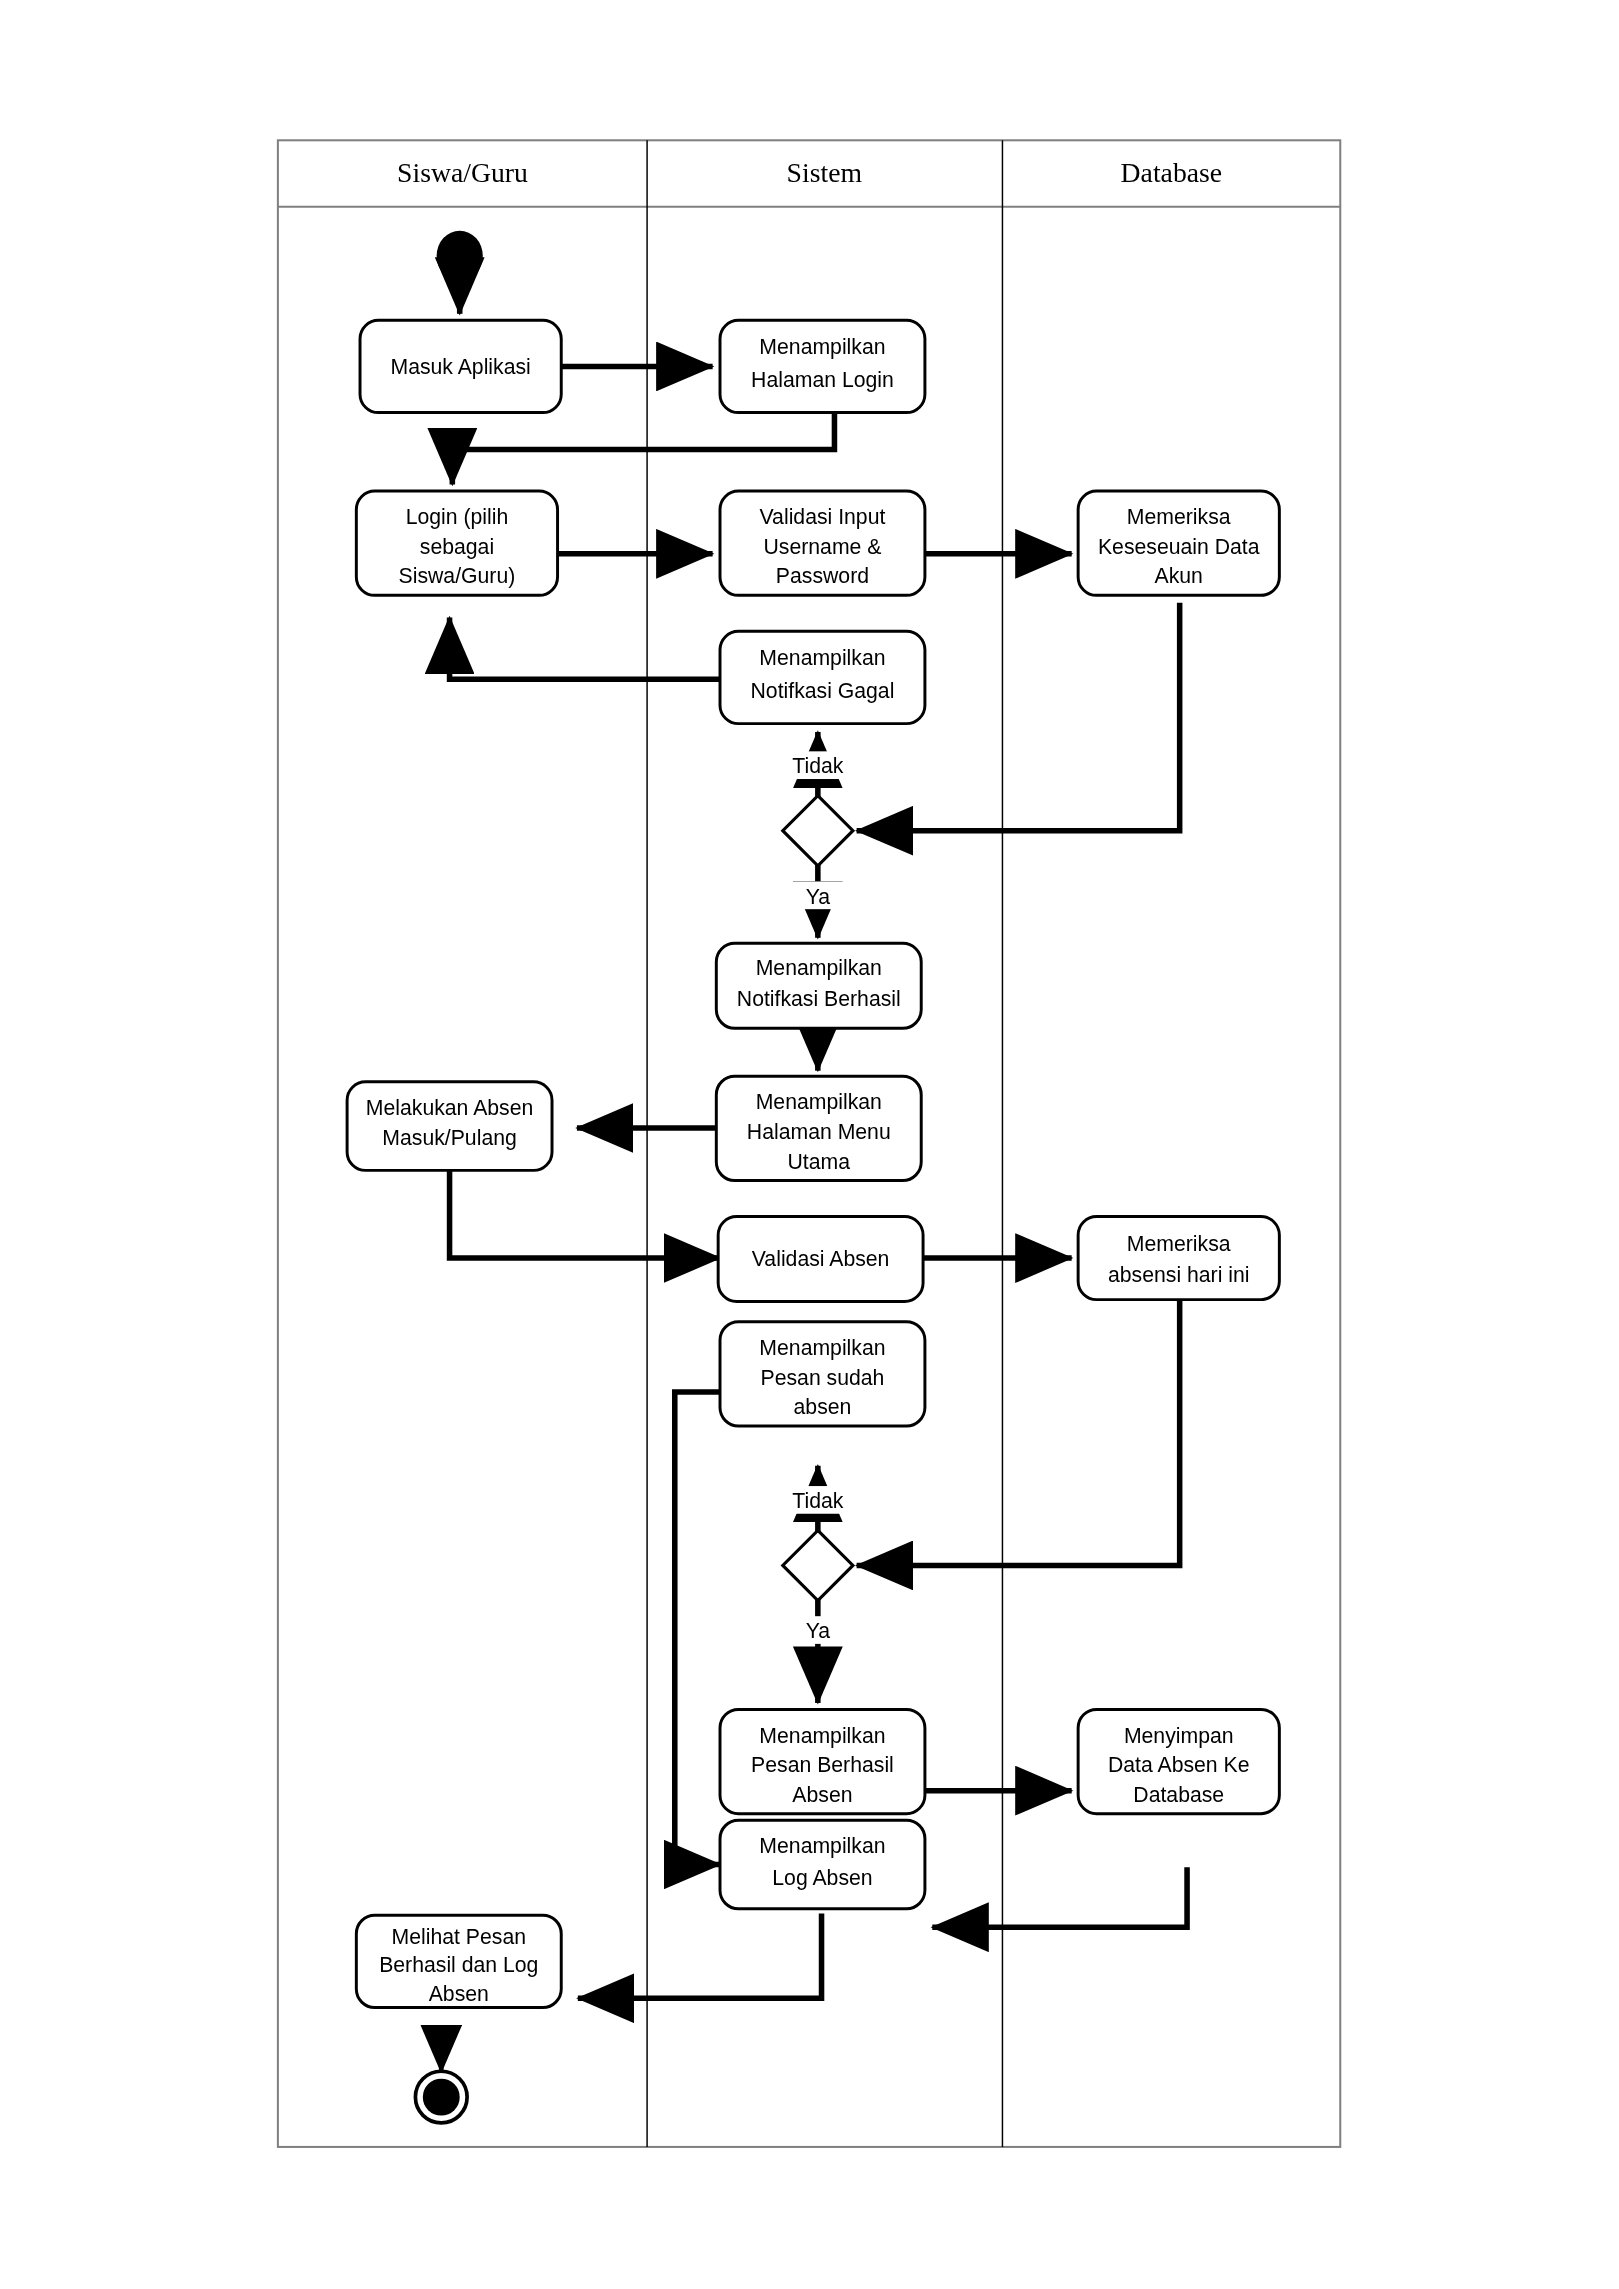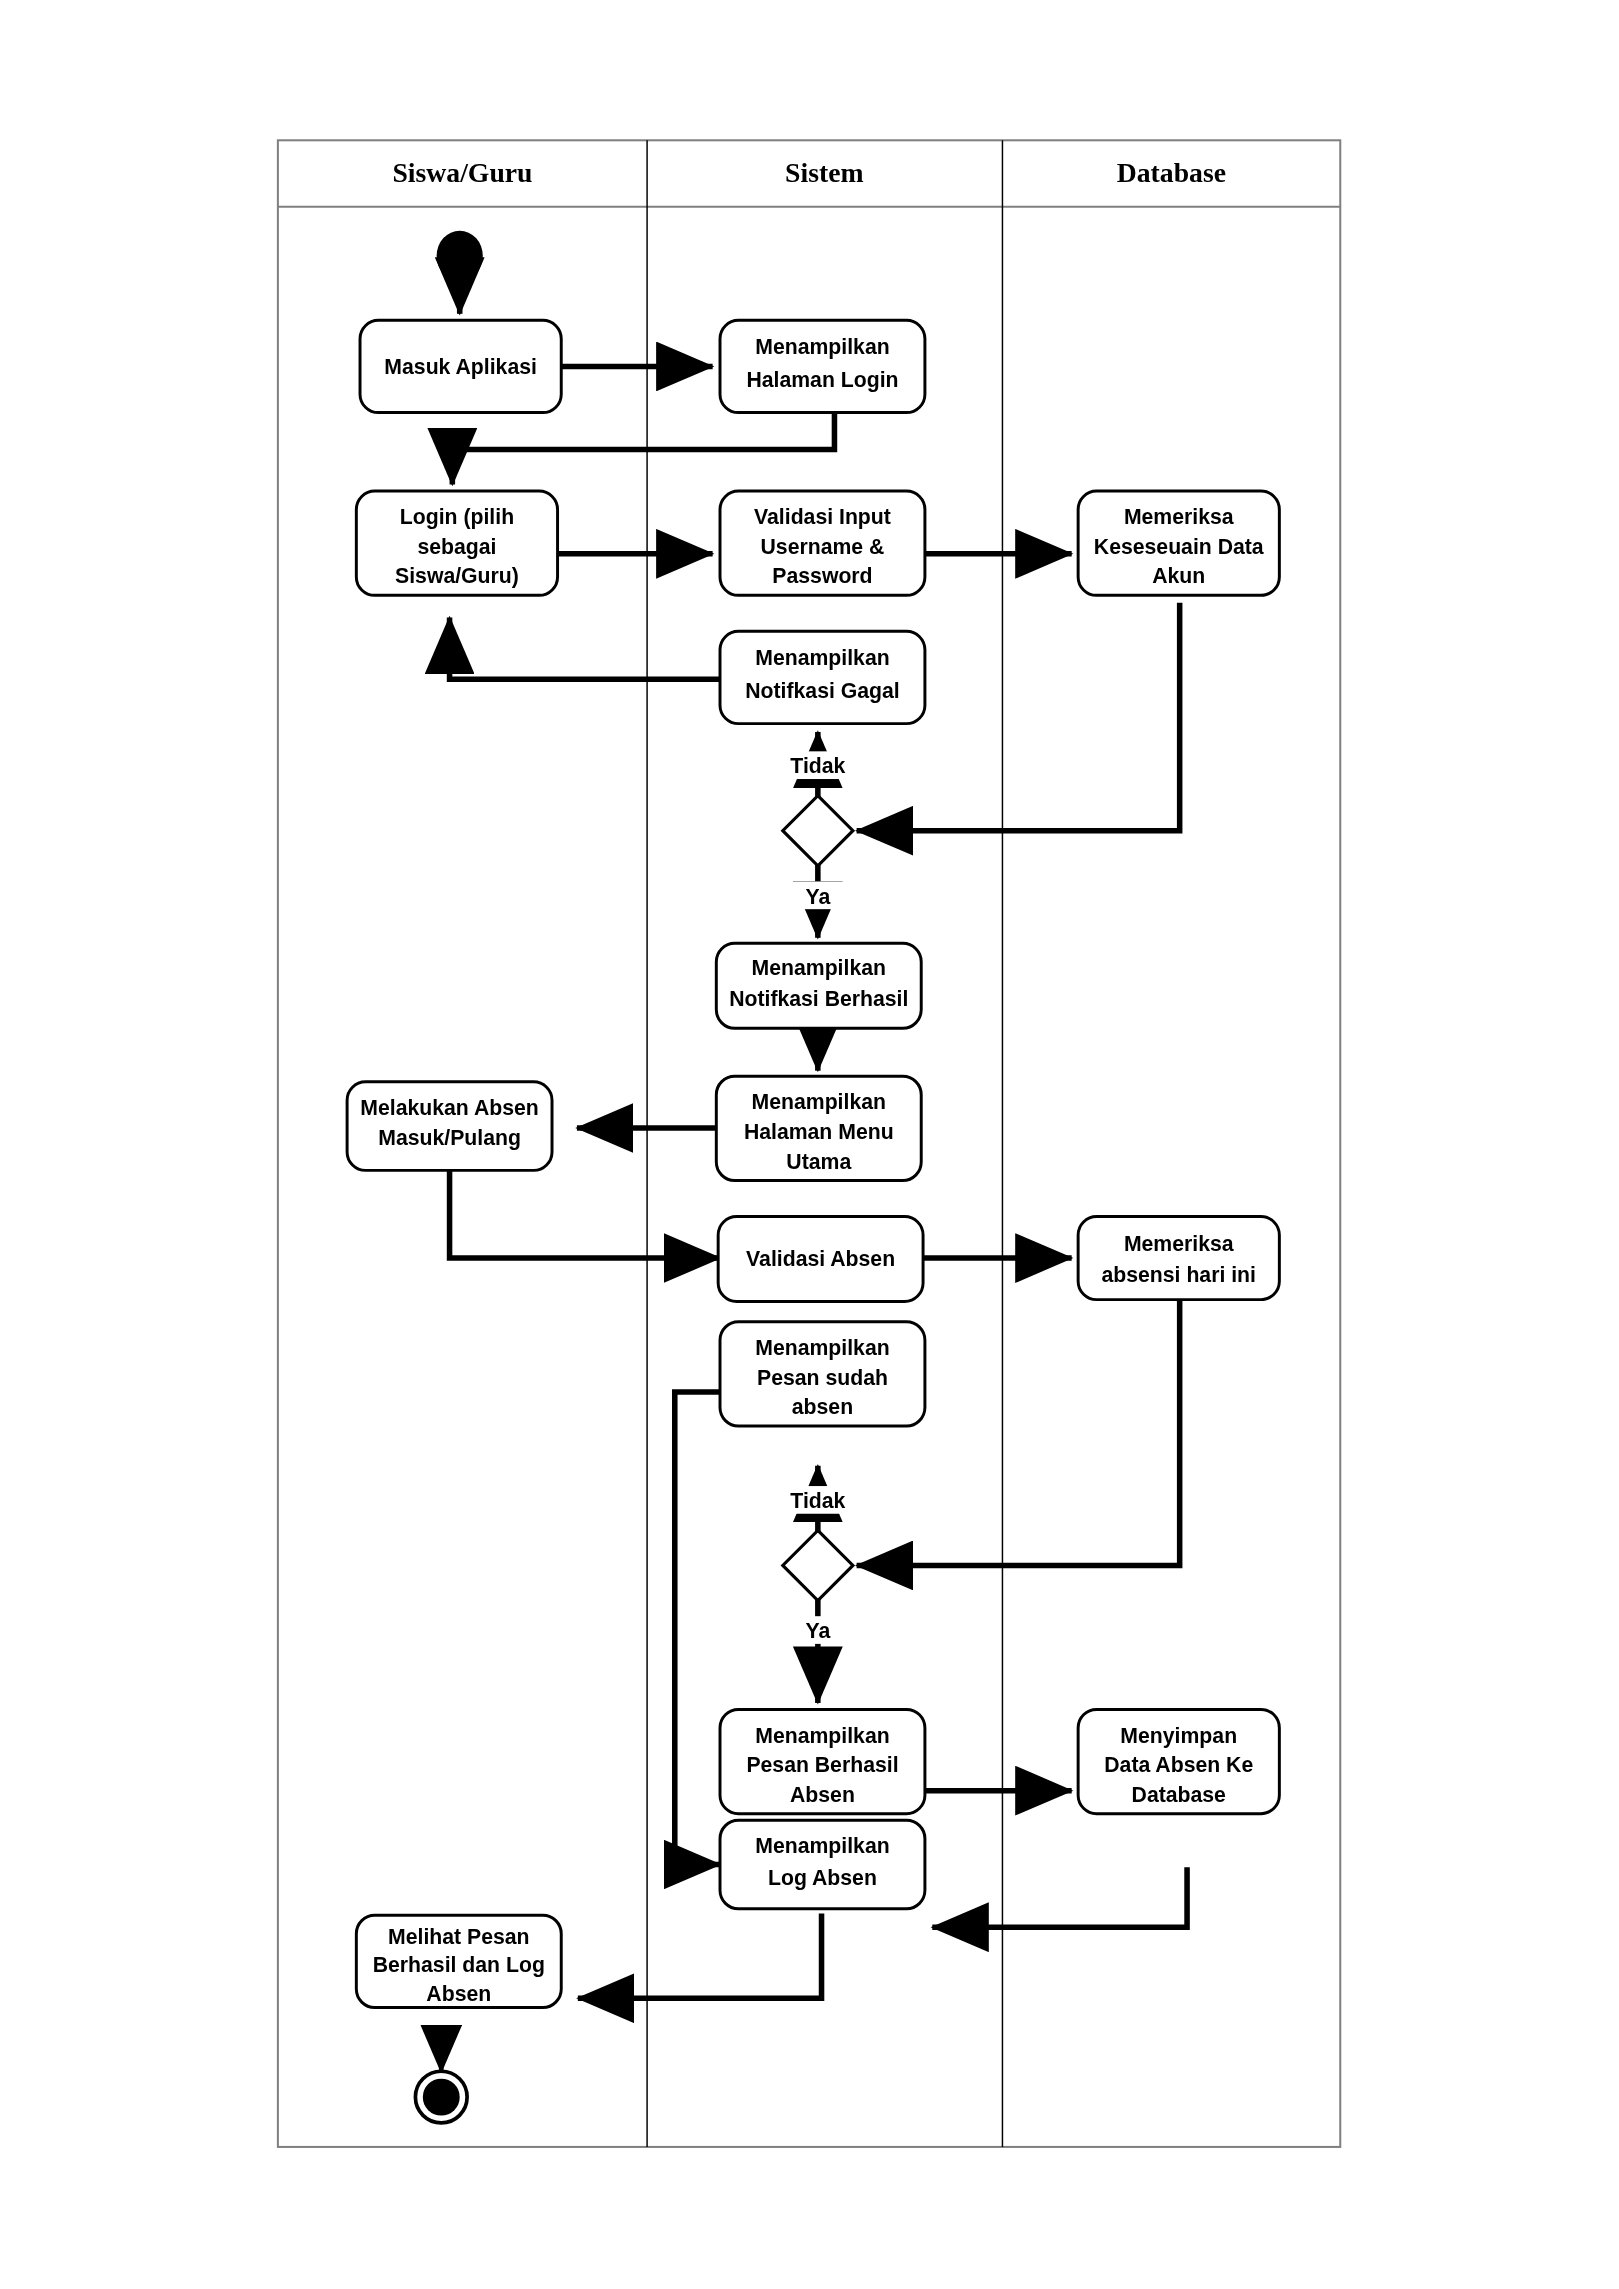--- a/index.html
+++ b/index.html
@@ -13,21 +13,20 @@
     font-family: "Liberation Sans", sans-serif;
     position: relative;
     overflow: hidden;
   }
   #diagram-root {
     position: absolute;
     left: 0;
     top: 0;
     width: 1296px;
     height: 2290px;
-    font-weight: bold;
   }
   svg#activity-diagram {
     display: block;
     width: 1620px;
     height: 2290px;
   }
   .lane-border {
     fill: none;
     stroke: #808080;
     stroke-width: 2.2;

